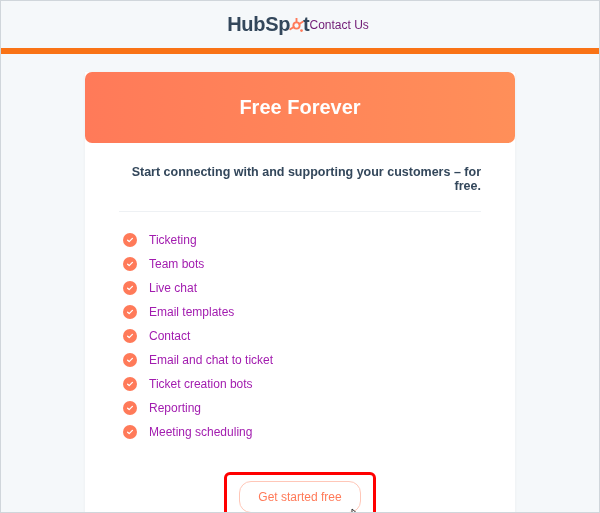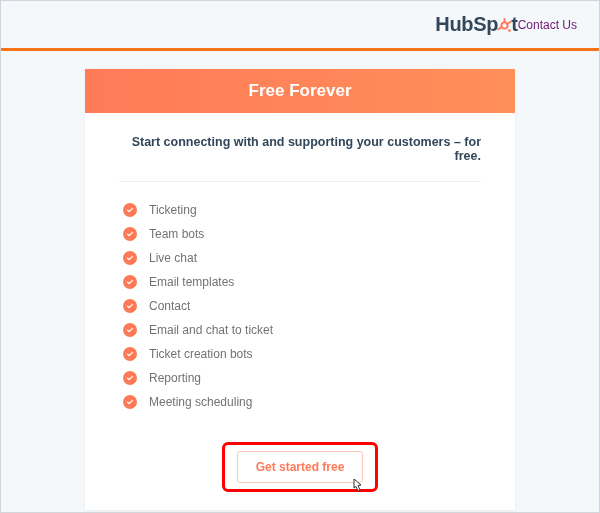--- a/index.html
+++ b/index.html
@@ -6,25 +6,25 @@
   body {
     font-family: -apple-system, BlinkMacSystemFont, "Segoe UI", Helvetica, Arial, sans-serif;
     background: #f5f8fa;
     width: 600px;
     height: 513px;
     overflow: hidden;
     border: 1px solid #d0d6db;
   }
   .header {
     display: flex;
-    justify-content: flex-end;
+    justify-content: center;
     align-items: center;
     padding: 12px 22px 12px 18px;
     background: #f5f8fa;
-    border-bottom: 3px solid #f97316;
+    border-bottom: 6px solid #f97316;
   }
   .logo {
     display: flex;
     align-items: baseline;
     font-weight: 600;
     font-size: 20px;
     color: #33475b;
     letter-spacing: -0.3px;
   }
   .logo .hub { color: #33475b; }
@@ -46,23 +46,24 @@
     padding: 18px 84px 0 84px;
   }
   .card {
     background: #ffffff;
     box-shadow: 0 1px 3px rgba(0,0,0,0.05);
   }
   .card-head {
     background: linear-gradient(90deg, #ff7a59 0%, #ff8f59 100%);
     color: #ffffff;
     text-align: center;
-    padding: 12px 10px;
-    font-size: 17px;
+    padding: 24px 10px;
+    font-size: 20px;
     font-weight: 600;
+    border-radius: 7px;
   }
   .card-body {
     padding: 22px 34px 18px 34px;
   }
   .tagline {
     text-align: right;
     font-size: 12.5px;
     font-weight: 600;
     color: #33475b;
     padding-bottom: 18px;
@@ -70,21 +71,21 @@
     margin-bottom: 16px;
   }
   .features {
     list-style: none;
     padding: 0 4px;
   }
   .features li {
     display: flex;
     align-items: flex-start;
     font-size: 12px;
-    color: #737373;
+    color: #a21caf;
     padding: 5px 0;
   }
   .check {
     width: 14px;
     height: 14px;
     border-radius: 50%;
     background: #ff7a59;
     margin-right: 12px;
     display: flex;
     align-items: center;
@@ -104,23 +105,23 @@
     padding: 6px 12px;
     position: relative;
   }
   .cta-btn {
     display: inline-block;
     border: 1px solid #ffc7b8;
     color: #ff7a59;
     background: #ffffff;
     font-size: 12px;
     padding: 8px 18px;
-    border-radius: 3px;
+    border-radius: 12px;
     cursor: pointer;
-    font-weight: 700;
+    font-weight: 400;
   }
   .cursor {
     position: absolute;
     right: 10px;
     bottom: -6px;
     width: 16px;
     height: 18px;
     pointer-events: none;
   }
 </style>

